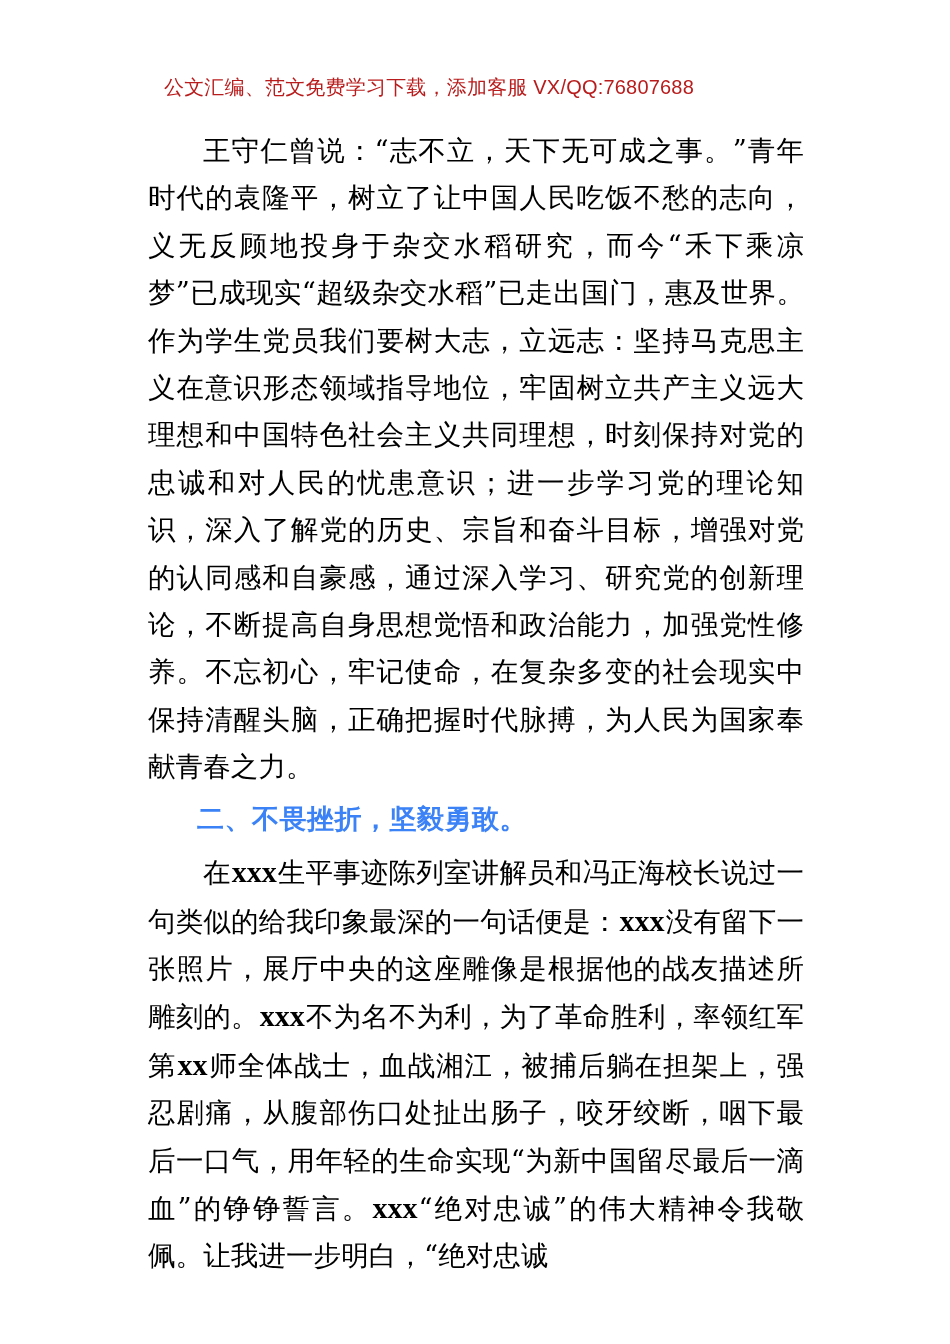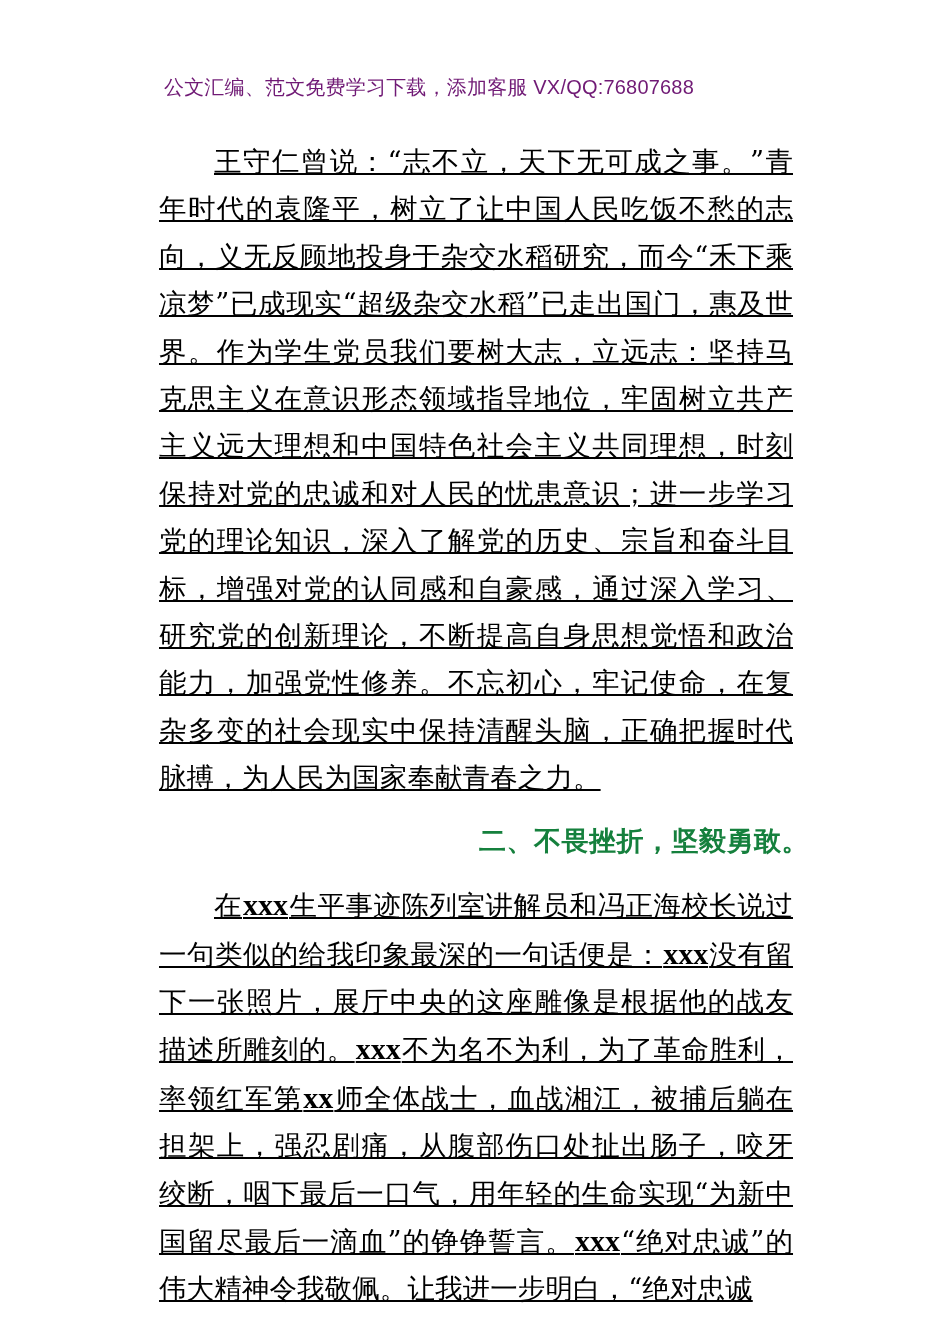--- a/index.html
+++ b/index.html
@@ -29,67 +29,65 @@
   .doc-header {
     position: absolute;
     top: 74px;
     left: 0;
     width: 858px;
     text-align: center;
     font-family: "Liberation Sans", "DejaVu Sans", sans-serif;
     font-size: 20px;
     line-height: 26px;
     letter-spacing: 0.2px;
-    color: #701a75;
+    color: #b91c1c;
     white-space: nowrap;
     user-select: none;
   }
 
   
   .doc-body {
     position: absolute;
     top: 122px;
     left: 143px;
     width: 666px;
   }
 
   p.para {
-    margin: 16px;
+    margin: 5px;
     font-family: "DejaVu Serif", "Liberation Serif", serif;
     font-size: 27.5px;
     line-height: 47.4px;
     text-align: justify;
     text-align-last: left;
     text-justify: inter-character;
     letter-spacing: 0.1px;
     text-indent: 2em;
     word-break: break-all;
-    text-decoration: underline;
   }
 
   
   .latin {
     font-family: "Liberation Serif", "DejaVu Serif", serif;
     font-weight: bold;
     font-size: 30px;
     letter-spacing: 0;
     padding: 0 1px;
   }
 
   
   h2.section-heading {
     margin: 0;
     font-family: "Liberation Sans", "DejaVu Sans", sans-serif;
     font-weight: bold;
     font-size: 27px;
     line-height: 47.4px;
     letter-spacing: 0.5px;
     text-indent: 2em;
-    color: #15803d;
-    text-align: right;
+    color: #3b82f6;
   }
 </style>
 </head>
 <body>
 
 <div class="page">
 
   <div class="doc-header">公文汇编、范文免费学习下载，添加客服 VX/QQ:76807688</div>
 
   <div class="doc-body">

